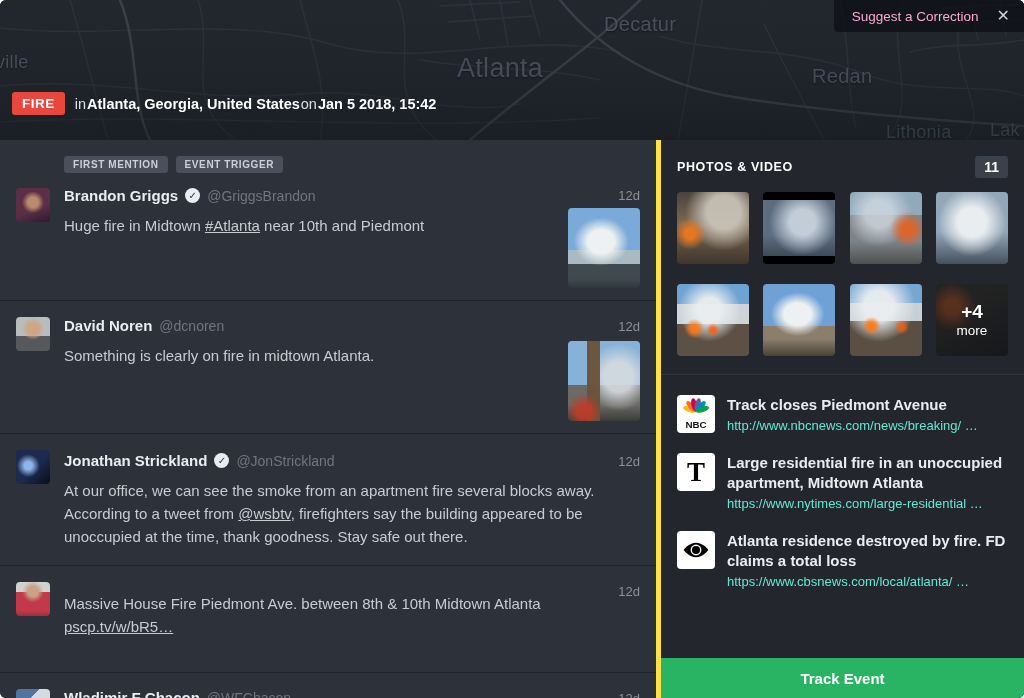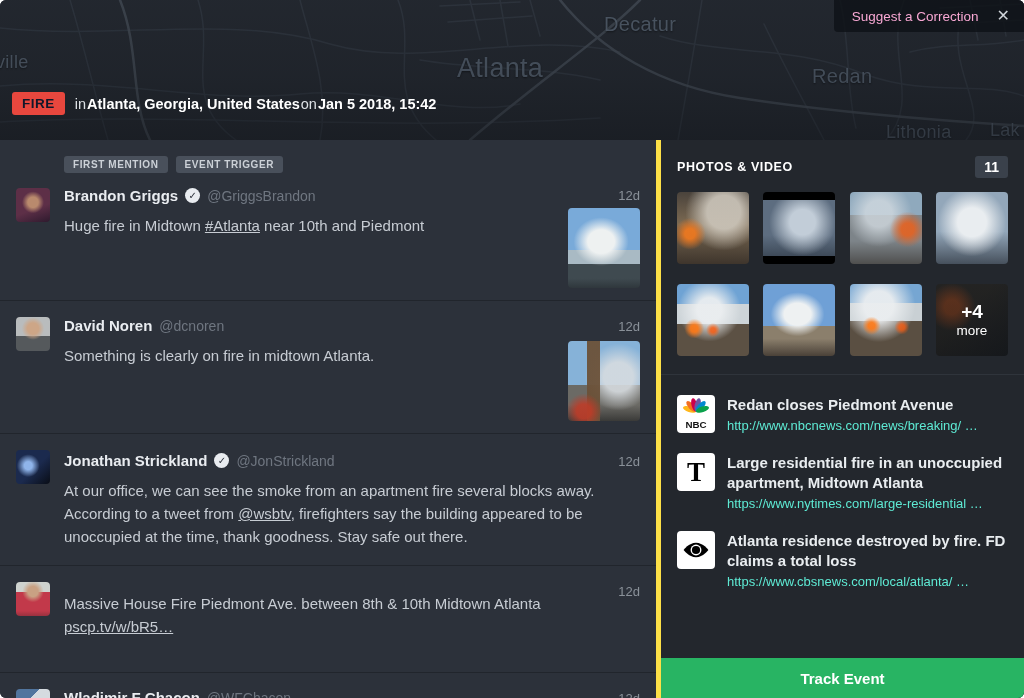--- a/index.html
+++ b/index.html
@@ -12,21 +12,21 @@
   .map-label{position:absolute;color:#5e6b7a;opacity:.9;text-shadow:0 1px 2px rgba(0,0,0,.55);
              white-space:nowrap;letter-spacing:.3px;}
   .map-shade{position:absolute;inset:0;pointer-events:none;
      background:linear-gradient(180deg,rgba(14,17,22,.18),rgba(14,17,22,.30) 55%,rgba(16,19,24,.55));}
   .suggest-bar{position:absolute;top:0;right:0;z-index:3;display:flex;align-items:center;gap:18px;
      height:32px;padding:0 14px 0 18px;background:rgba(14,17,22,.8);border-bottom-left-radius:4px;}
   .suggest-label{color:#f9a8d4;font-size:13.5px;cursor:pointer;}
   .close{color:#cfd4d9;font-size:16px;line-height:1;cursor:pointer;}
   .fire-banner{position:absolute;top:92px;left:0;right:0;z-index:2;display:flex;align-items:center;
      gap:10px;padding:0 12px;}
-  .fire-badge{background:var(--fire-red,#e8473e);color:#0f172a;font-weight:bold;font-size:13.5px;
+  .fire-badge{background:var(--fire-red,#e8473e);color:#ffffff;font-weight:bold;font-size:13.5px;
      padding:4px 10px;border-radius:3px;letter-spacing:.5px;}
   .banner-text{display:flex;gap:1px;align-items:baseline;color:#dde1e5;font-size:14.5px;}
   .banner-text b{color:#fff;}
   
   .content{display:flex;height:558px;}
   .tweets{width:656px;background:#2c313a;overflow:hidden;flex:none;}
   .tweet{position:relative;box-sizing:border-box;padding:16px 100px 0 64px;cursor:pointer;}
   .tweet + .tweet{border-top:1px solid #21252c;}
   .t1{height:160px}.t2{height:133px}.t3{height:132px;padding-top:18px;padding-right:48px}
   .t4{height:107px;padding-right:48px}.t5{height:26px}
@@ -270,21 +270,21 @@
                 <ellipse cx="20" cy="9" rx="3.4" ry="8" fill="#ffb71b" transform="rotate(-72 20 17)"></ellipse>
                 <ellipse cx="20" cy="9" rx="3.4" ry="8" fill="#f36f21" transform="rotate(-43 20 17)"></ellipse>
                 <ellipse cx="20" cy="9" rx="3.4" ry="8" fill="#cc004c" transform="rotate(-14 20 17)"></ellipse>
                 <ellipse cx="20" cy="9" rx="3.4" ry="8" fill="#6e55a3" transform="rotate(14 20 17)"></ellipse>
                 <ellipse cx="20" cy="9" rx="3.4" ry="8" fill="#0089cf" transform="rotate(43 20 17)"></ellipse>
                 <ellipse cx="20" cy="9" rx="3.4" ry="8" fill="#0aa14b" transform="rotate(72 20 17)"></ellipse>
                 <text x="20" y="36" font-size="11.5" font-weight="bold" text-anchor="middle" fill="#111" font-family="Liberation Sans,sans-serif">NBC</text>
               </svg>
             </span>
             <div class="h-body">
-              <div class="h-title">Redan closes Piedmont Avenue</div>
+              <div class="h-title">Track closes Piedmont Avenue</div>
               <div class="h-url">http://www.nbcnews.com/news/breaking/ …</div>
             </div>
           </div>
           <div class="headline">
             <span class="h-logo">
               <span class="h-nyt">T</span>
             </span>
             <div class="h-body">
               <div class="h-title">Large residential fire in an unoccupied apartment, Midtown Atlanta</div>
               <div class="h-url">https://www.nytimes.com/large-residential …</div>

